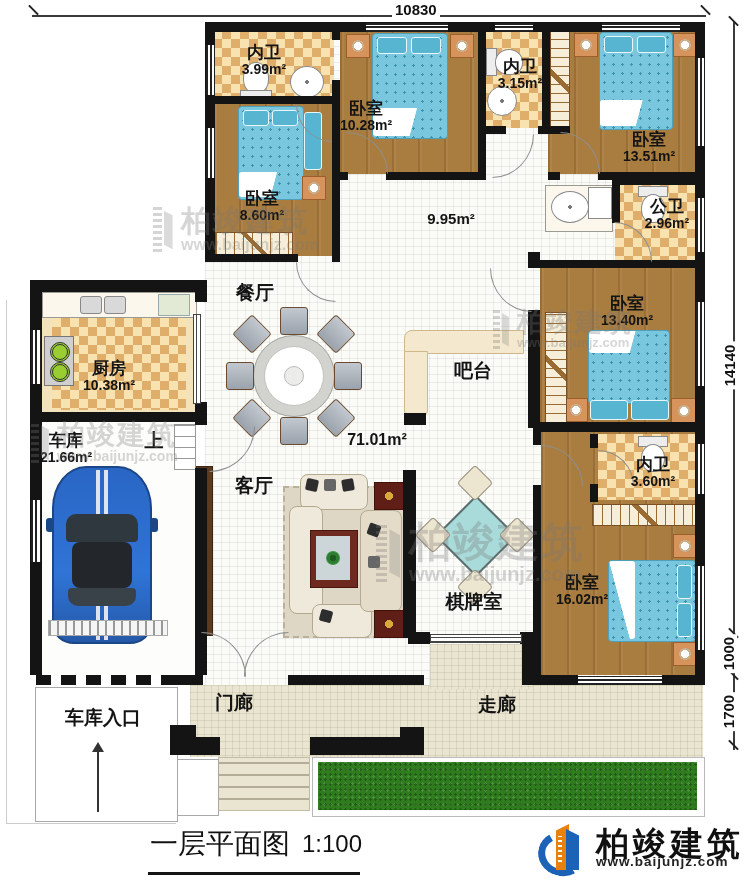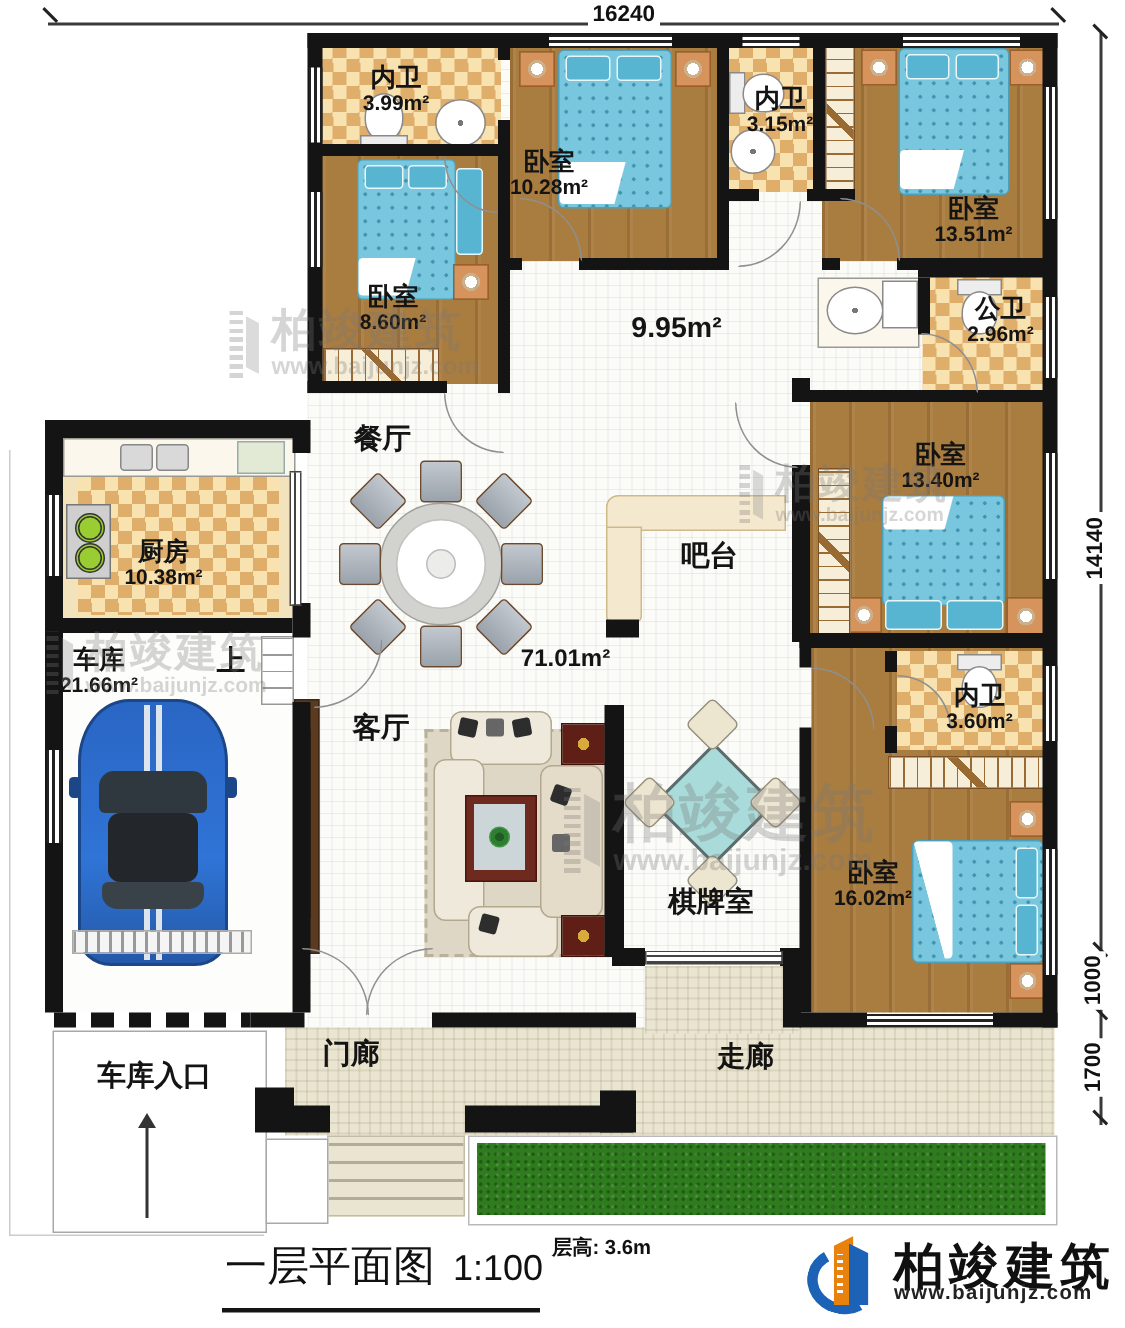--- a/index.html
+++ b/index.html
@@ -55,21 +55,21 @@
   .chair{background:linear-gradient(#c2c8cf,#9aa2ab);border:1.5px solid #6b4a2f;border-radius:3px;}
   .gchair{background:#ece5d0;border:1.5px solid #97907c;border-radius:4px;}
   .sofa{background:#efe9dc;border:1px solid #b4a98f;border-radius:8px;}
   .dpil{background:#2d2d2d;border-radius:2px;}
   .steps{background-color:#eae5d0;background-image:repeating-linear-gradient(0deg,transparent 0 10px,#b3ad97 10px 12px);border:1px solid #c2bca6;}
   
   .lab{position:absolute;z-index:40;transform:translate(-50%,-50%);text-align:center;
        font-weight:bold;color:#141414;line-height:1.12;white-space:nowrap;font-size:17px;}
   .lab .ar{font-size:14px;}
   .big{font-size:19px;}
-  .area-only{font-size:19px;}
+  .area-only{font-size:15px;}
   
   .wm{position:absolute;z-index:45;display:flex;align-items:center;gap:7px;opacity:.30;pointer-events:none;color:#787878;}
   .wm .wtxt{line-height:1.05;text-align:left;}
   .wm .wb{font-weight:bold;letter-spacing:2px;}
   .wm .ws{font-weight:bold;}
   .wmg{position:relative;}
   .wmg::before{content:"";position:absolute;left:38%;top:0;width:26%;height:100%;
       background:repeating-linear-gradient(0deg,#787878 0 3px,transparent 3px 6px);}
   .wmg::after{content:"";position:absolute;right:4%;top:10%;width:26%;height:84%;background:#8a8a8a;
       clip-path:polygon(0 0,100% 12%,100% 100%,0 88%);}
@@ -420,37 +420,36 @@
     <div class="wmg" style="width:42px;height:58px;"></div>
     <div class="wtxt">
       <div class="wb" style="font-size:42px;">柏竣建筑</div>
       <div class="ws" style="font-size:20px;">www.baijunjz.com</div>
     </div>
   </div>
 
   <div class="a dimline" style="left:32px;top:15px;width:674px;height:1.5px;"></div>
   <div class="a tick" style="left:27px;top:9px;"></div>
   <div class="a tick" style="left:699px;top:9px;"></div>
-  <div class="dimtxt" style="left:392px;top:1px;">16240</div>
+  <div class="dimtxt" style="left:392px;top:1px;">10830</div>
   <div class="a dimline" style="left:733px;top:22px;width:1.5px;height:728px;"></div>
   <div class="a tick" style="left:727px;top:20px;"></div>
   <div class="a tick" style="left:727px;top:632px;"></div>
   <div class="a tick" style="left:727px;top:674px;"></div>
   <div class="a tick" style="left:727px;top:744px;"></div>
   <div class="dimtxt vert" style="left:706px;top:357px;">14140</div>
   <div class="dimtxt vert" style="left:709px;top:645px;">1000</div>
   <div class="dimtxt vert" style="left:709px;top:703px;">1700</div>
 
-  <div class="ftitle" style="left:150px;top:825px;">
+  <div class="ftitle" style="left:150px;top:825px;align-items:center;">
     <span style="font-size:28px;">一层平面图</span>
     <span style="font-size:24px;margin-left:12px;">1:100</span>
   </div>
   <div class="a" style="left:148px;top:872px;width:212px;height:3px;background:#141414;z-index:60;"></div>
   <div class="fstats" style="left:368px;top:822px;">
-    <div>层高: 3.6m</div>
   </div>
   <div class="lg" style="left:542px;top:824px;width:48px;height:50px;">
     <div class="sw"></div>
     <div class="tw1"></div>
     <div class="tw2"></div>
     <div class="wd"></div>
   </div>
   <div class="logo-brand" style="left:596px;top:822px;">柏竣建筑</div>
   <div class="logo-site" style="left:596px;top:854px;">www.baijunjz.com</div>
 

